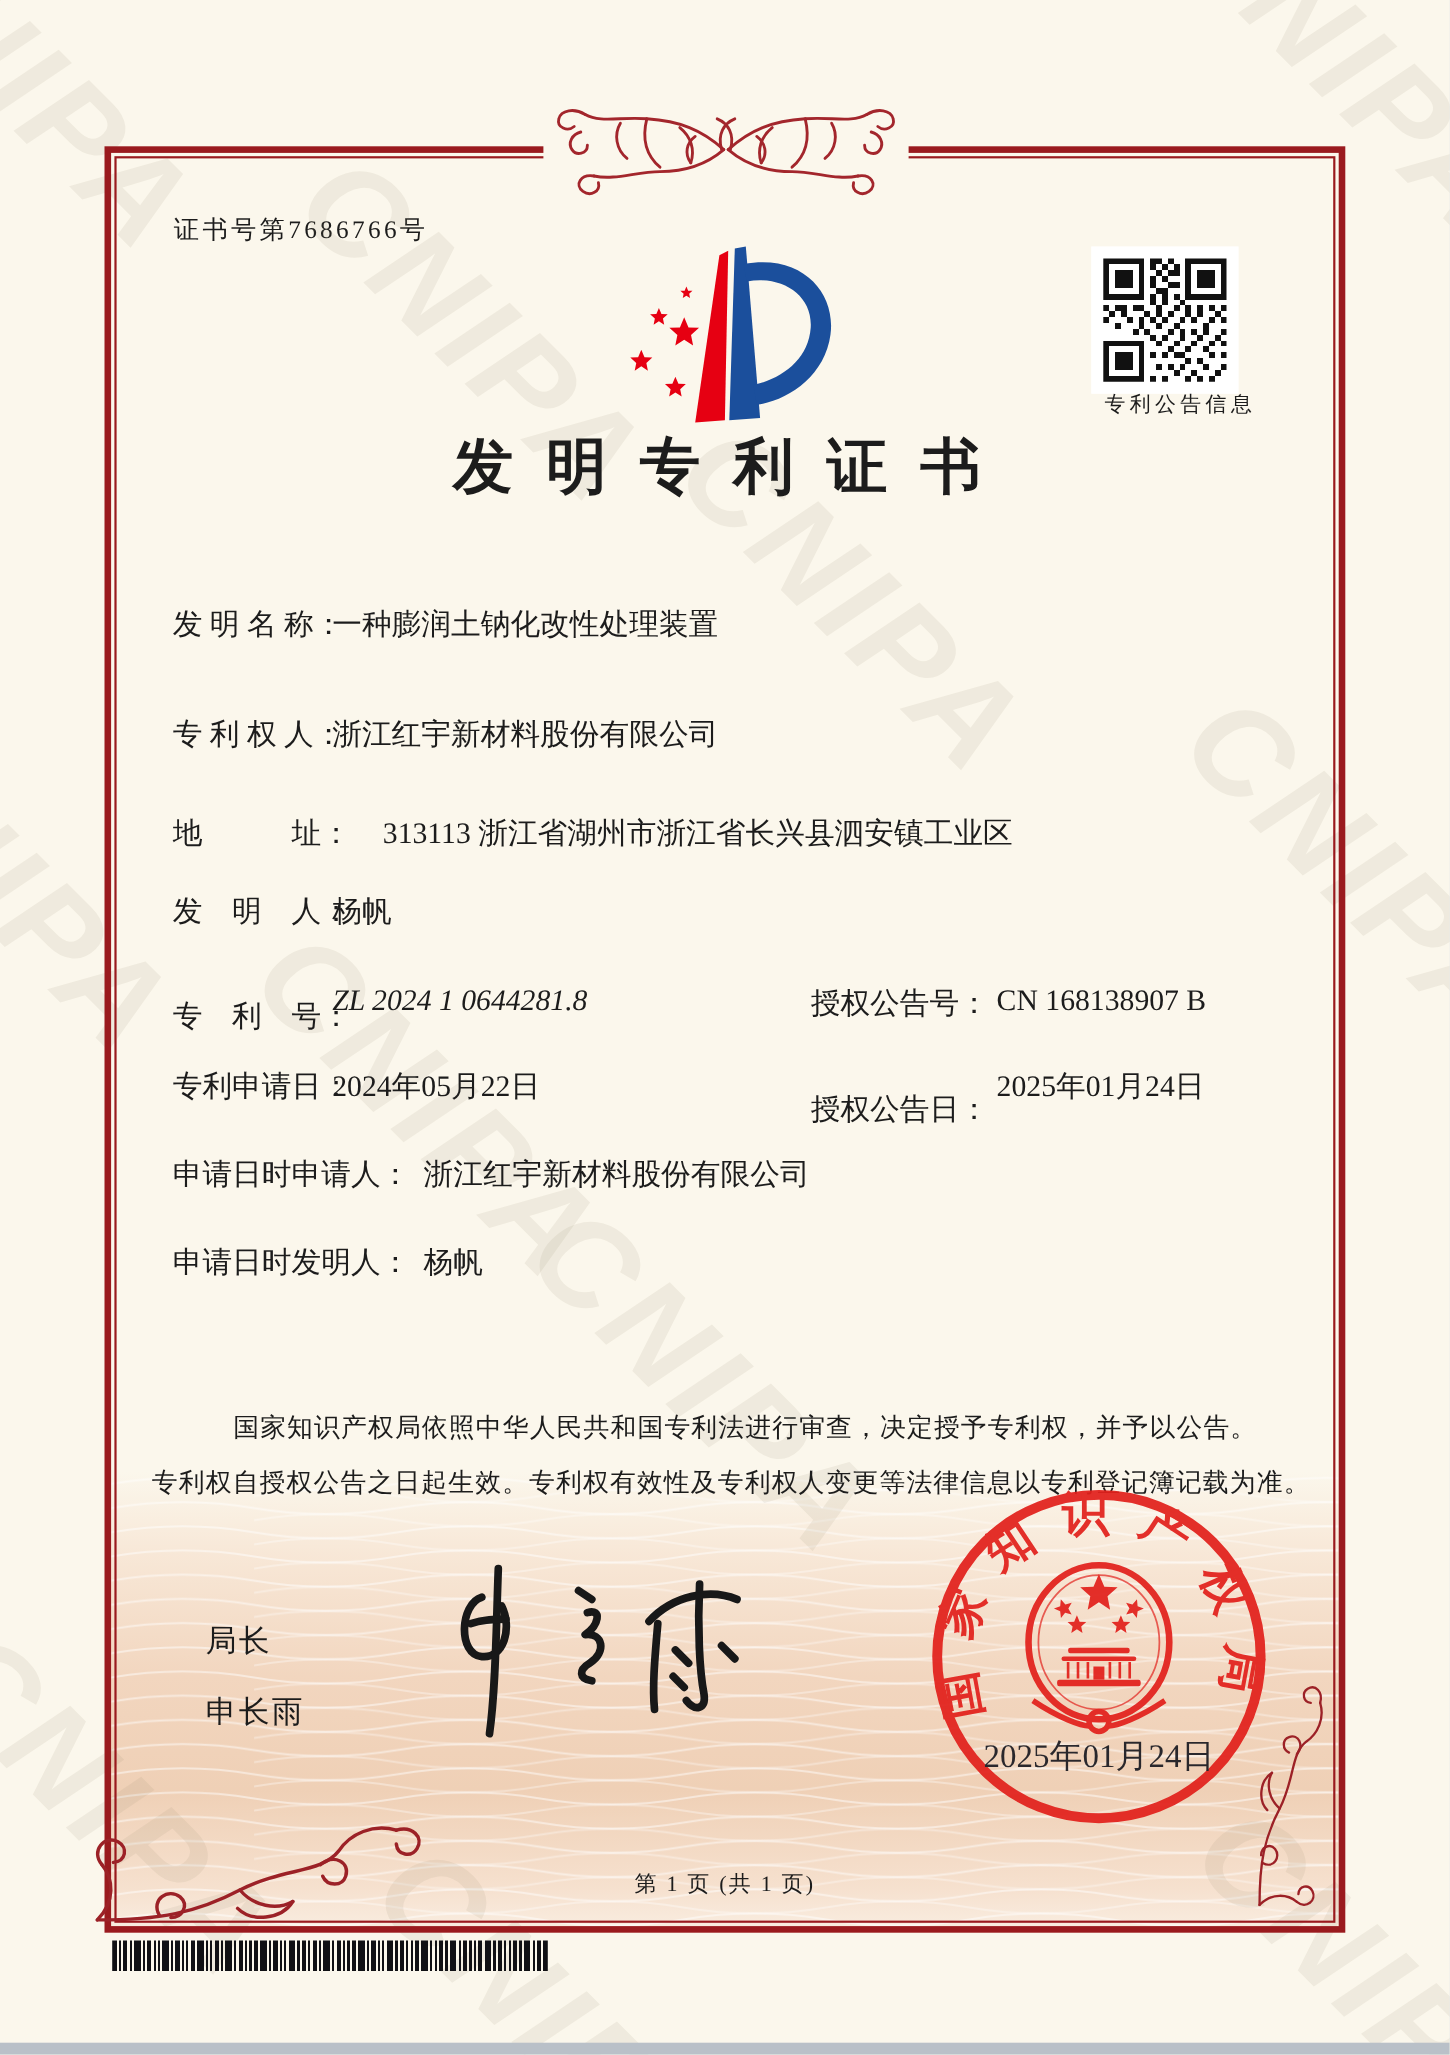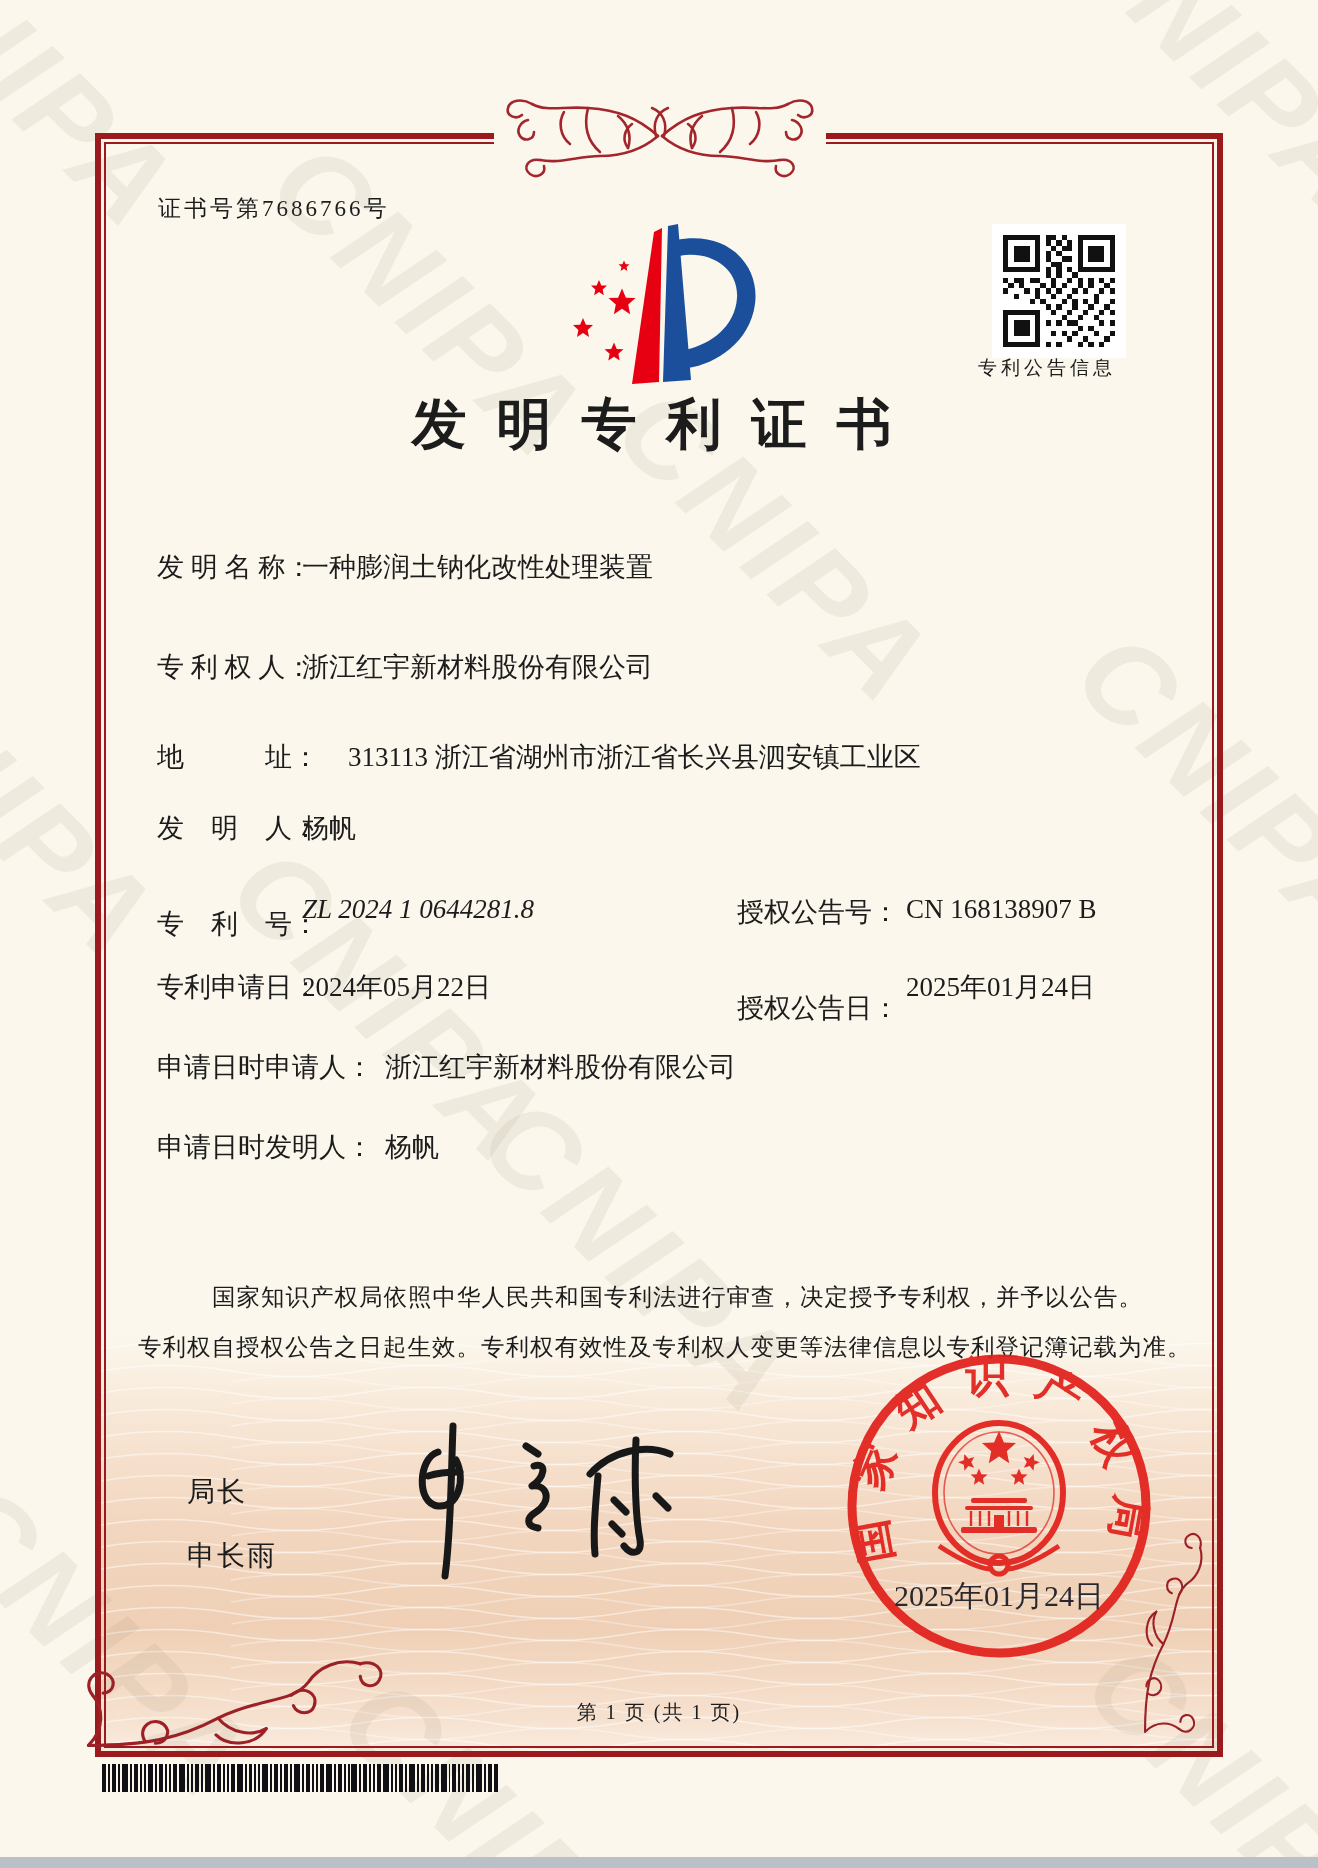--- a/index.html
+++ b/index.html
@@ -16,21 +16,21 @@
   
   .band{position:absolute;left:101px;top:1338px;width:1116px;height:413px;z-index:1;
         background:linear-gradient(to bottom, rgba(246,222,203,0) 0%, rgba(245,219,198,.55) 18%,
                    #f2d6bf 45%, #efd0b6 70%, #f6e1cf 92%, #f9ecdf 100%);}
   .band svg{position:absolute;left:0;top:0;width:100%;height:100%;}
   
   .cert-no{position:absolute;left:158px;top:193px;font-size:23px;letter-spacing:3px;}
   .logo{position:absolute;left:558px;top:222px;width:212px;height:168px;}
   .qr-box{position:absolute;left:992px;top:224px;width:134px;height:134px;background:#ffffff;}
   .qr-box svg{position:absolute;left:11px;top:11px;width:112px;height:112px;}
-  .qr-label{position:absolute;left:978px;top:355px;width:164px;text-align:left;font-size:19px;letter-spacing:4px;}
+  .qr-label{position:absolute;left:978px;top:355px;width:164px;text-align:right;font-size:19px;letter-spacing:4px;}
   .title{position:absolute;left:0;right:0;top:388px;text-align:center;font-size:55px;font-weight:700;
          letter-spacing:30px;text-indent:15px;z-index:4;}
   
   .fld{position:absolute;font-size:27px;white-space:pre;z-index:4;}
   
   .stm{position:absolute;font-size:23.5px;letter-spacing:1px;white-space:pre;z-index:4;}
   
   .director{position:absolute;left:187px;font-size:28px;z-index:4;
             font-family:"Liberation Sans","DejaVu Sans",sans-serif;font-weight:500;letter-spacing:2px;}
   .sig{position:absolute;left:398px;top:1418px;width:300px;height:175px;z-index:4;}

